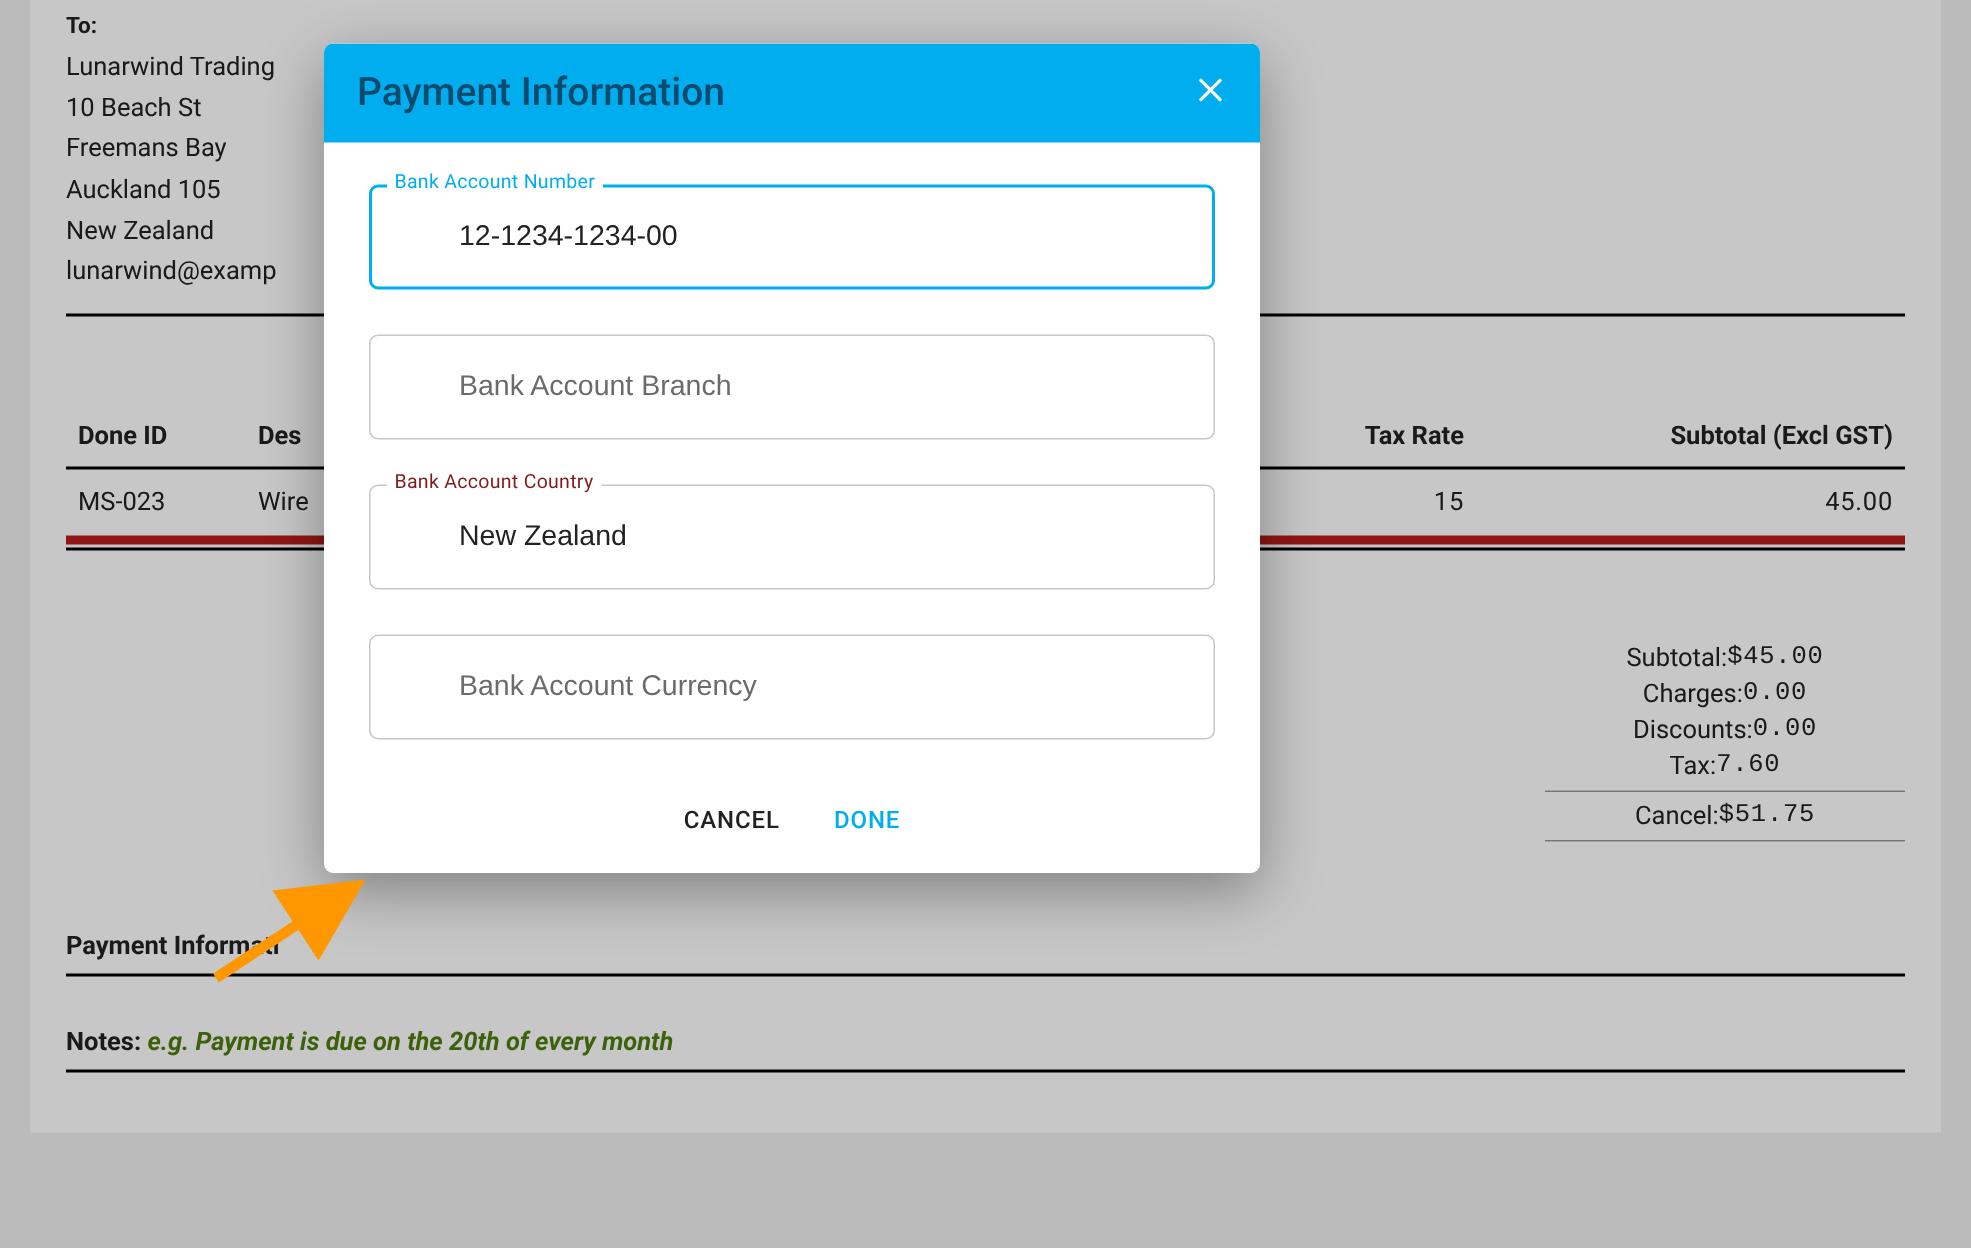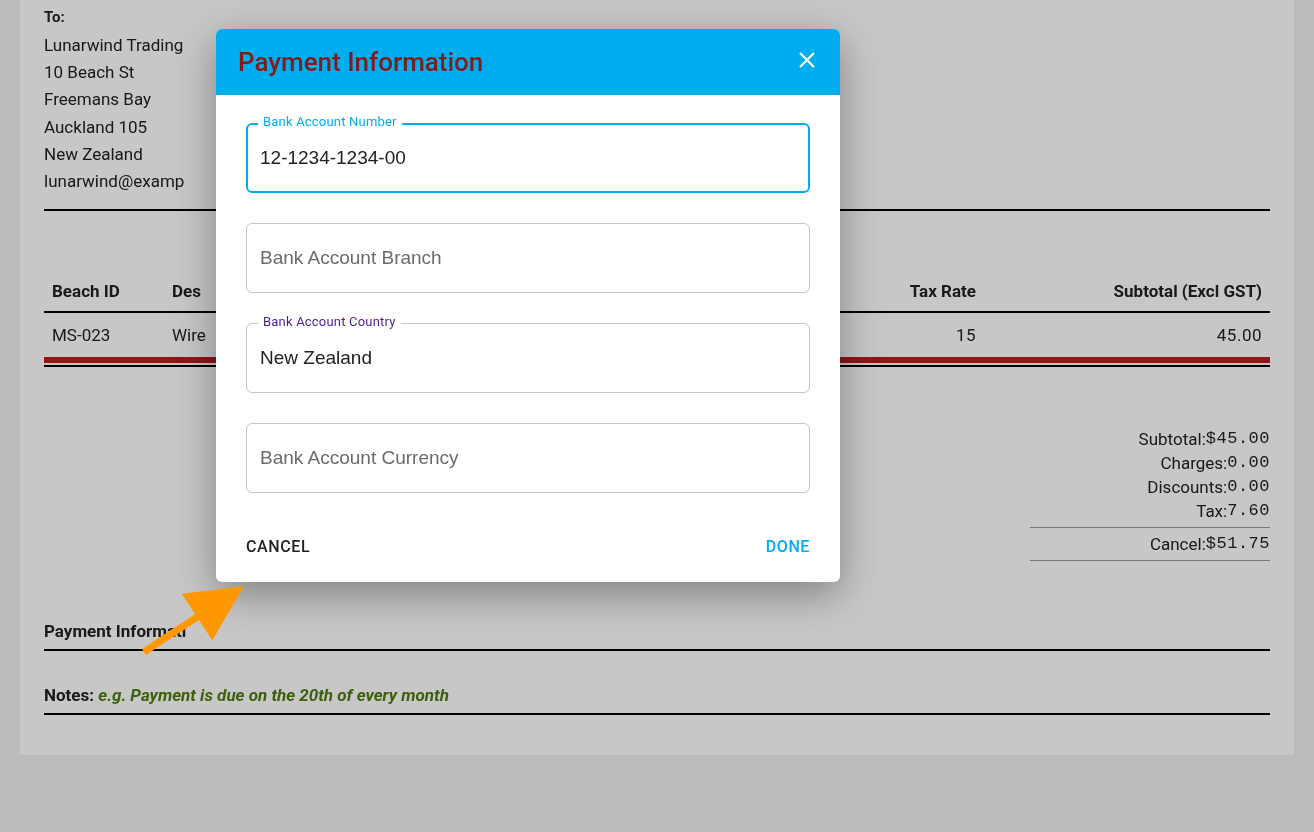--- a/index.html
+++ b/index.html
@@ -48,21 +48,21 @@
   }
   .items-end { border-top: 2px solid #000; height:0; margin-top: 2px;}
   .mono { font-family: "Courier New", monospace; letter-spacing: .5px;}
 
   .totals {
     margin-top: 60px;
     margin-left: auto;
     width: 240px;
     font-size: 17px;
   }
-  .totals .row { display:flex; justify-content: flex-end; padding: 2px 0;}
+  .totals .row { display:flex; justify-content: center; padding: 2px 0;}
   .totals .line { border-top: 1px solid #999; margin: 4px 0;}
   .totals .bot { border-top: 1px solid #999; margin-top: 4px;}
 
   .section-label {
     margin-top: 60px;
     font-weight: 700;
     font-size: 17px;
     padding-bottom: 8px;
     border-bottom: 2px solid #000;
   }
@@ -88,21 +88,21 @@
     left: 216px;
     top: 29px;
     width: 624px;
     background: #fff;
     border-radius: 6px;
     box-shadow: 0 12px 40px rgba(0,0,0,.35);
     overflow: hidden;
   }
   .modal-header {
     background: #00AEEF;
-    color: #7f1d1d;
+    color: #0c4a6e;
     display: flex;
     align-items: center;
     justify-content: space-between;
     padding: 18px 22px;
   }
   .modal-title { font-size: 26px; font-weight: 500; }
   .close { cursor: pointer; display:flex; }
   .close svg { width: 22px; height: 22px; }
 
   .modal-body { padding: 28px 30px 12px 30px; }
@@ -120,41 +120,42 @@
   }
   .field.focused .outline { border: 2px solid #00AEEF; }
   .field input {
     width: 100%;
     border: none;
     outline: none;
     font-size: 19px;
     padding: 24px 14px;
     background: transparent;
     color: #222;
+    margin-left: 46px;
   }
   .field .float-label {
     position: absolute;
     left: 12px;
     top: -9px;
     background: #fff;
     padding: 0 5px;
     font-size: 13px;
-    color: #4c1d95;
+    color: #7f1d1d;
     letter-spacing: .2px;
   }
   .field.focused .float-label { color:#00AEEF; }
   .field.empty input::placeholder {
     color: #6b6b6b;
     font-size: 19px;
   }
   .field.empty input { padding: 24px 14px; }
 
   .modal-actions {
     display:flex;
-    justify-content:space-between;
+    justify-content:center;
     gap: 36px;
     padding: 14px 30px 26px 30px;
     font-size: 16px;
     font-weight: 500;
     letter-spacing: .6px;
   }
   .btn { cursor:pointer; text-transform: uppercase;}
   .btn.cancel { color:#222; }
   .btn.done { color:#00AEEF; font-weight:500;}
 
@@ -181,21 +182,21 @@
       <div>Auckland 105</div>
       <div>New Zealand</div>
       <div>lunarwind@examp</div>
     </div>
     <hr class="hr1">
   </div>
 
   <table class="items">
     <thead>
       <tr>
-        <th style="width:120px">Beach ID</th>
+        <th style="width:120px">Done ID</th>
         <th style="width:520px">Des</th>
         <th class="right" style="width:160px">Unit Price</th>
         <th class="right" style="width:140px">Tax Rate</th>
         <th class="right">Subtotal (Excl GST)</th>
       </tr>
     </thead>
     <tbody>
       <tr>
         <td>MS-023</td>
         <td>Wire</td>

